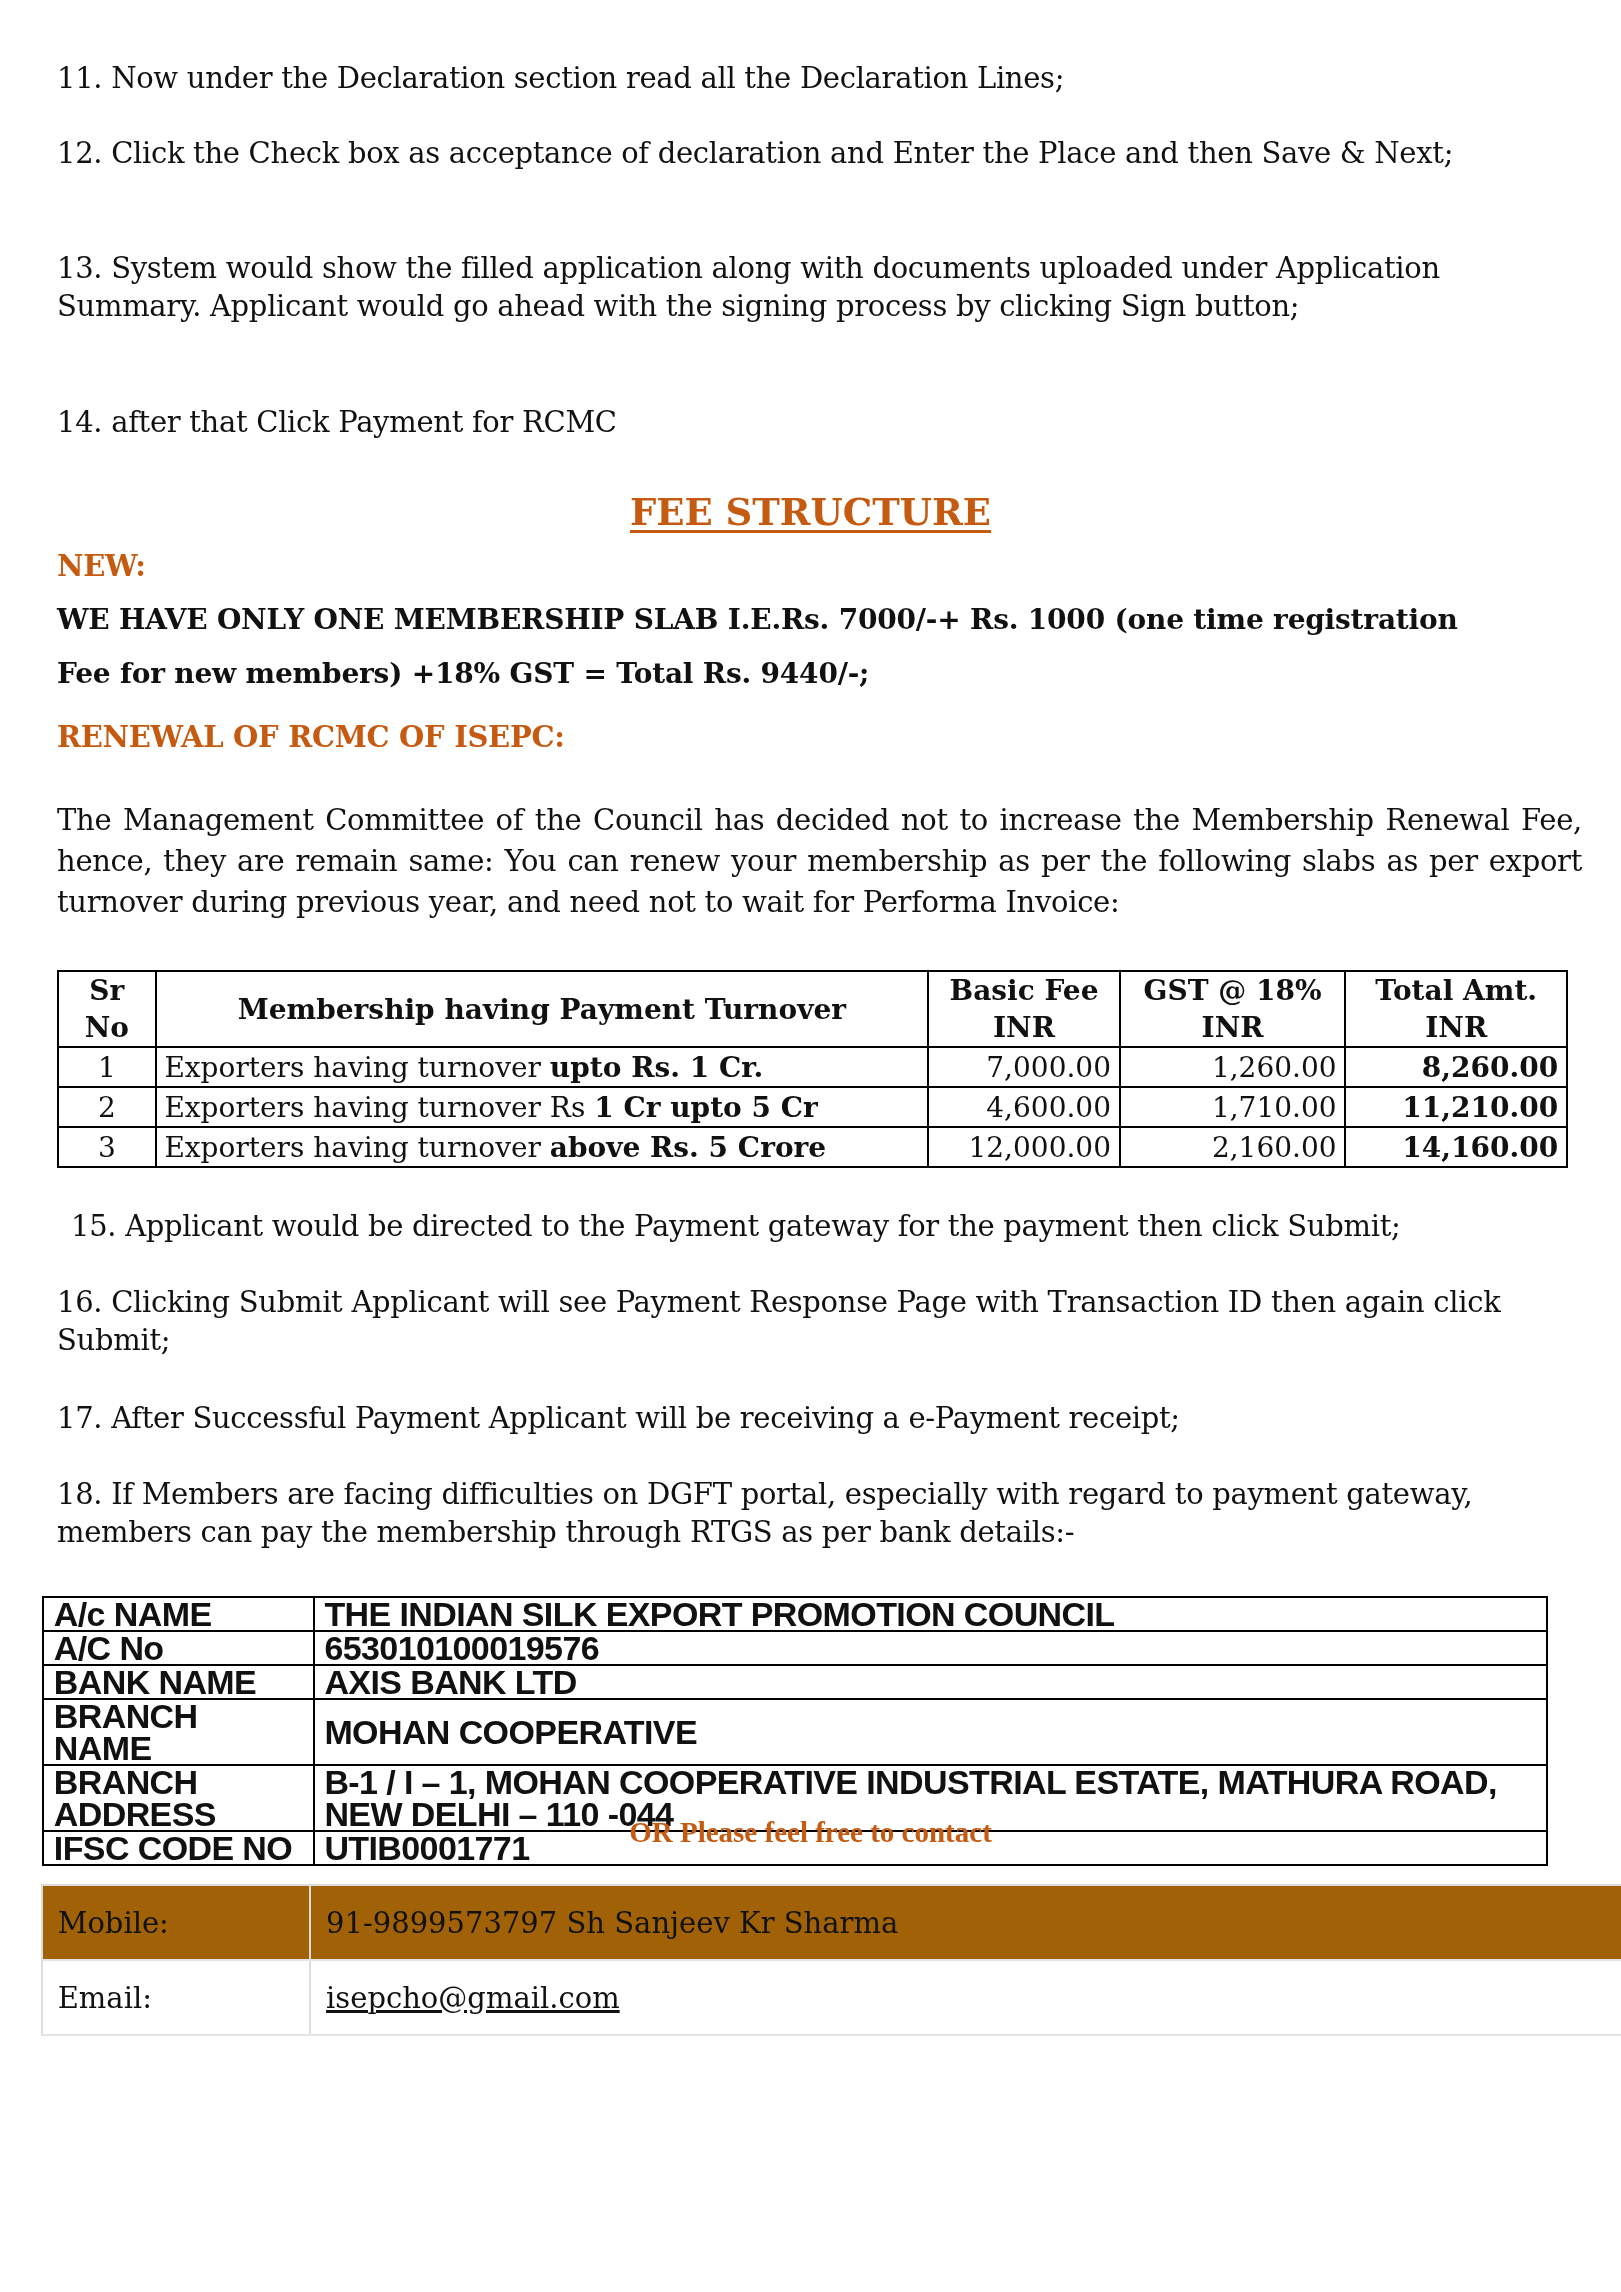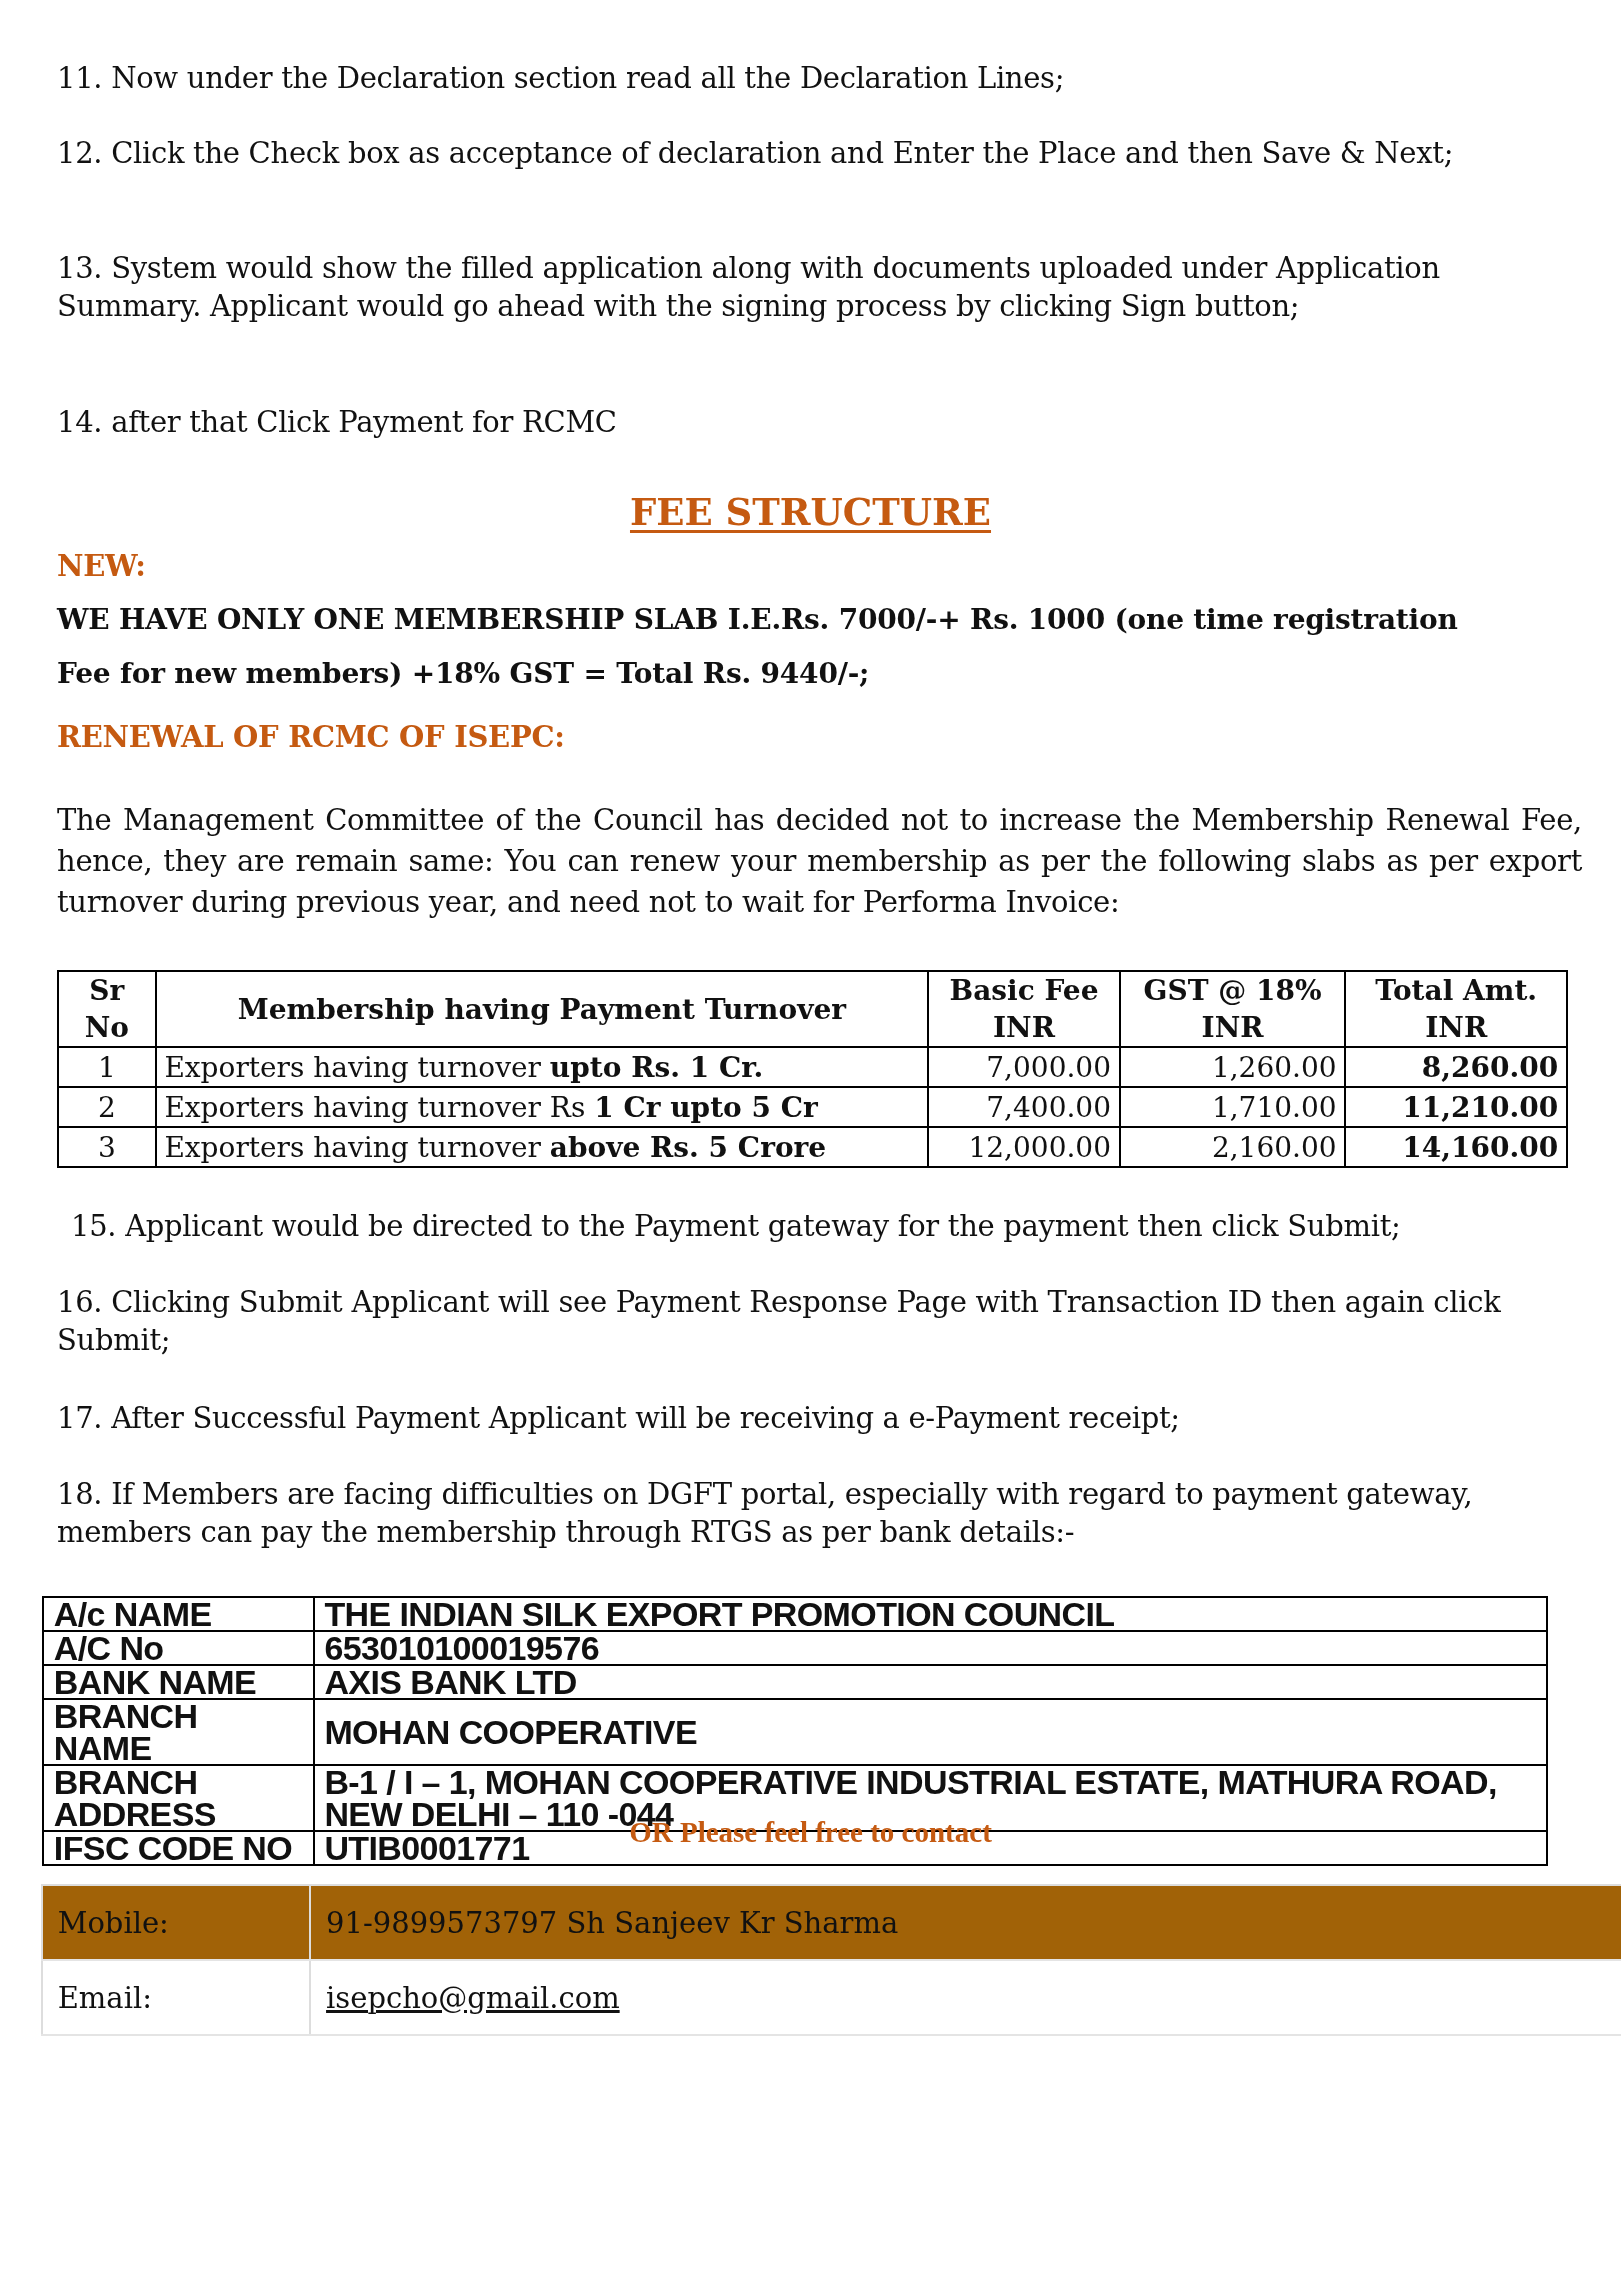--- a/index.html
+++ b/index.html
@@ -97,21 +97,21 @@
     <tr>
       <td class="c">1</td>
       <td><span>Exporters having turnover </span><b>upto Rs. 1 Cr.</b></td>
       <td class="r">7,000.00</td>
       <td class="r">1,260.00</td>
       <td class="r b">8,260.00</td>
     </tr>
     <tr>
       <td class="c">2</td>
       <td><span>Exporters having turnover Rs </span><b>1 Cr upto 5 Cr</b></td>
-      <td class="r">7,400.00</td>
+      <td class="r">4,600.00</td>
       <td class="r">1,710.00</td>
       <td class="r b">11,210.00</td>
     </tr>
     <tr>
       <td class="c">3</td>
       <td><span>Exporters having turnover </span><b>above Rs. 5 Crore</b></td>
       <td class="r">12,000.00</td>
       <td class="r">2,160.00</td>
       <td class="r b">14,160.00</td>
     </tr>

